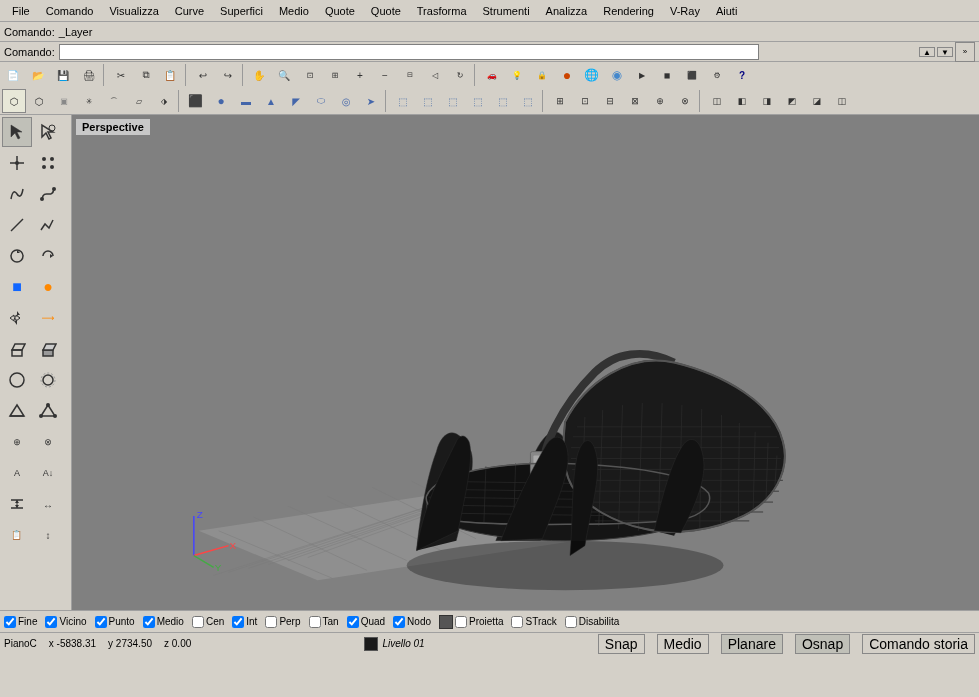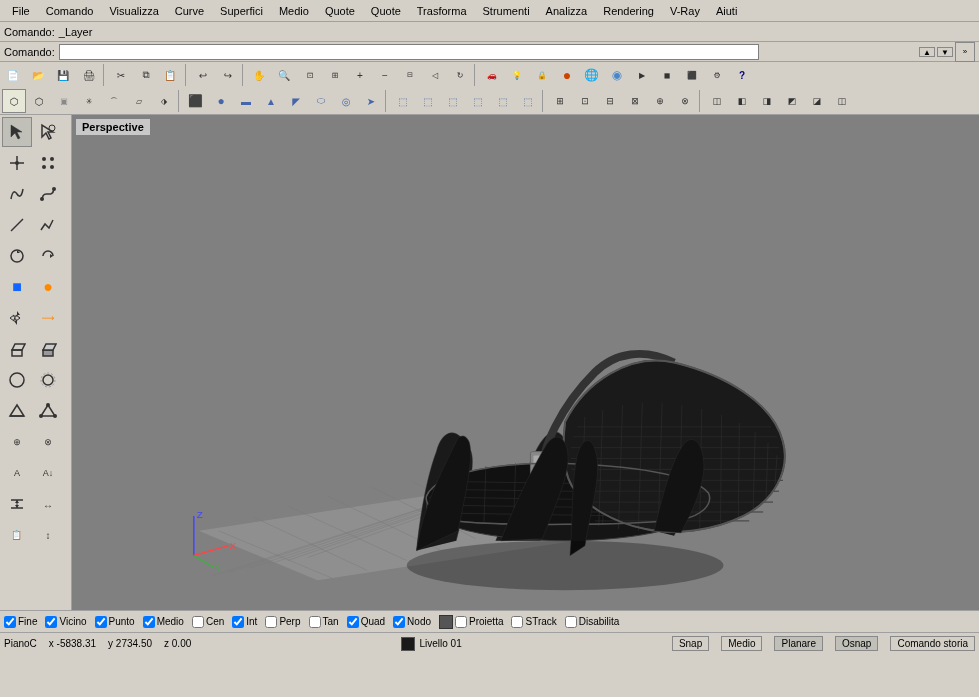--- a/index.html
+++ b/index.html
@@ -127,40 +127,41 @@
       align-items: center;
       gap: 2px;
       white-space: nowrap;
     }
     .snap-item input[type=checkbox] { width: 12px; height: 12px; }
     .snap-btn {
       padding: 1px 6px;
       background: #d4d0c8;
       border: 1px solid #888;
       cursor: pointer;
-      font-size: 10px;
+      font-size: 14px;
     }
     .snap-btn.active { background: #c0c0b8; }
 
     
     #coordbar {
       height: 22px;
       background: #d4d0c8;
       border-top: 1px solid #a0a0a0;
       display: flex;
       align-items: center;
       padding: 0 4px;
       gap: 12px;
       font-size: 10px;
     }
     .layer-box {
       display: flex;
       align-items: center;
       gap: 4px;
       margin-left: auto;
+      font-style: italic;
     }
     .layer-color {
       width: 14px;
       height: 14px;
       background: #1a1a1a;
       border: 1px solid #555;
       display: inline-block;
     }
   </style>
 </head>

